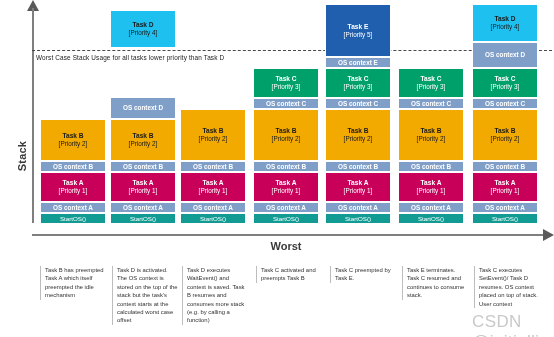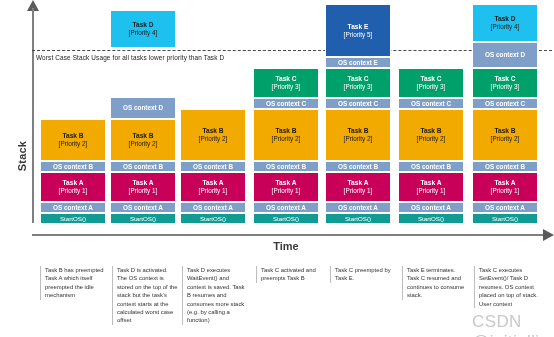--- a/index.html
+++ b/index.html
@@ -57,21 +57,21 @@
 <body>
 
 <div id="stage">
 
   <div class="y-arrow"></div>
   <div class="y-axis"></div>
   <div class="y-label">Stack</div>
 
   <div class="x-axis"></div>
   <div class="x-arrow"></div>
-  <div class="x-label">Time</div>
+  <div class="x-label">Worst</div>
 
   <div class="wc-line"></div>
   <div class="wc-text">Worst Case Stack Usage for all tasks lower priority than Task D</div>
 
   <div class="colwrap" id="columns">
       <div class="col" style="left: 40px;">
         <div class="blk" style="height: 42px; background: rgb(242, 169, 0); color: rgb(26, 26, 26);">
           <div class="t1">Task B</div>
           <div class="t2">[Priority 2]</div>
         </div>

